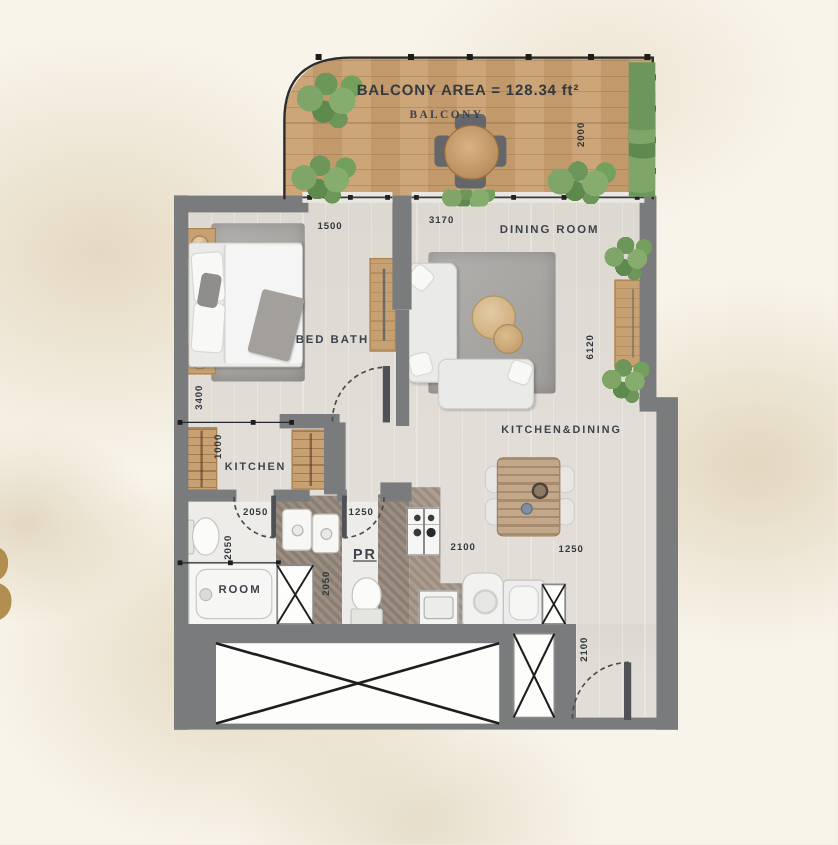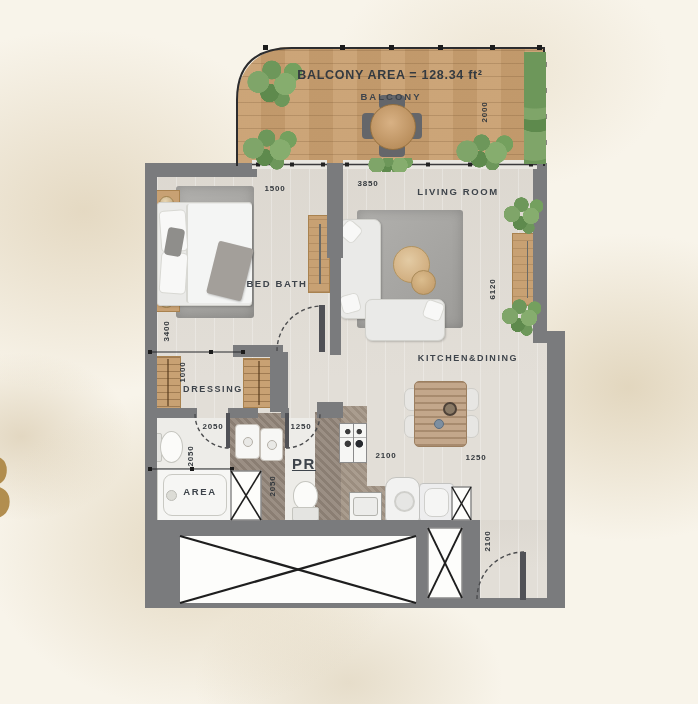--- a/index.html
+++ b/index.html
@@ -245,38 +245,38 @@
 
   <div class="plant" style="left:246px;top:58px;width:56px;height:50px;"></div>
   <div class="plant" style="left:241px;top:128px;width:56px;height:42px;"></div>
   <div class="plant" style="left:454px;top:134px;width:60px;height:36px;"></div>
   <div class="plantstrip" style="left:524px;top:52px;width:22px;height:112px;"></div>
   <div class="plant" style="left:503px;top:195px;width:40px;height:40px;"></div>
   <div class="plant" style="left:501px;top:297px;width:40px;height:40px;"></div>
   <div class="plant" style="left:366px;top:158px;width:48px;height:14px;"></div>
 
   <div class="title" style="left:390px;top:68px;">BALCONY AREA = 128.34 ft²</div>
-  <div class="subtitle" style="left:391px;top:91px;">BALCONY</div>
+  <div class="subtitle" style="left:372px;top:91px;font-family:Liberation Serif, serif;">BALCONY</div>
   <div class="vdim" style="left:484px;top:112px;">2000</div>
 
   <div class="hdim" style="left:275px;top:184px;">1500</div>
-  <div class="hdim" style="left:368px;top:179px;">3850</div>
-  <div class="lbl" style="left:458px;top:186px;">LIVING ROOM</div>
+  <div class="hdim" style="left:368px;top:179px;">3170</div>
+  <div class="lbl" style="left:458px;top:186px;">DINING ROOM</div>
   <div class="lbl" style="left:277px;top:278px;">BED BATH</div>
   <div class="vdim" style="left:166px;top:331px;">3400</div>
   <div class="vdim" style="left:492px;top:289px;">6120</div>
   <div class="lbl" style="left:468px;top:353px;font-size:9px;">KITCHEN&amp;DINING</div>
 
   <div class="vdim" style="left:182px;top:372px;">1000</div>
-  <div class="lbl" style="left:213px;top:384px;font-size:9px;">DRESSING</div>
+  <div class="lbl" style="left:213px;top:384px;font-size:9px;">KITCHEN</div>
 
   <div class="hdim" style="left:213px;top:422px;">2050</div>
   <div class="hdim" style="left:301px;top:422px;">1250</div>
   <div class="vdim" style="left:190px;top:456px;">2050</div>
   <div class="vdim" style="left:272px;top:486px;">2050</div>
-  <div class="lbl" style="left:304px;top:455px;font-size:15px;text-decoration:underline;">PR</div>
-  <div class="lbl" style="left:200px;top:486px;font-size:9.5px;">AREA</div>
+  <div class="lbl" style="left:304px;top:455px;font-size:12px;text-decoration:underline;">PR</div>
+  <div class="lbl" style="left:200px;top:486px;font-size:9.5px;">ROOM</div>
 
   <div class="hdim" style="left:386px;top:451px;">2100</div>
   <div class="hdim" style="left:476px;top:453px;">1250</div>
   <div class="vdim" style="left:487px;top:541px;">2100</div>
 
 </div>
 
 </body></html>

